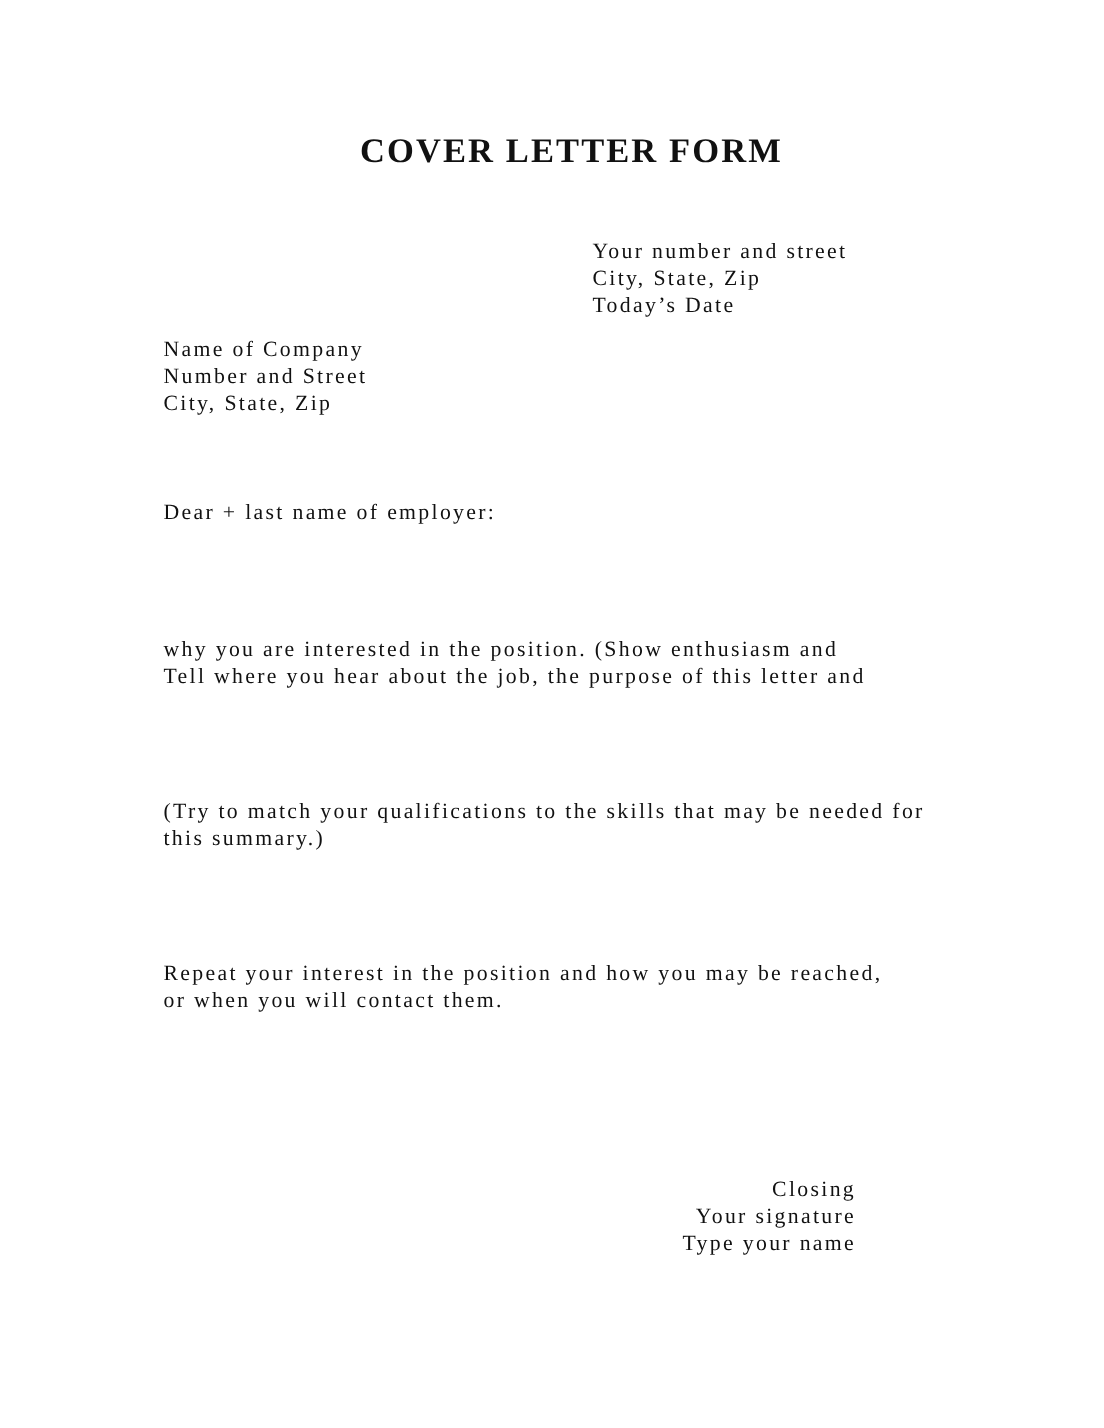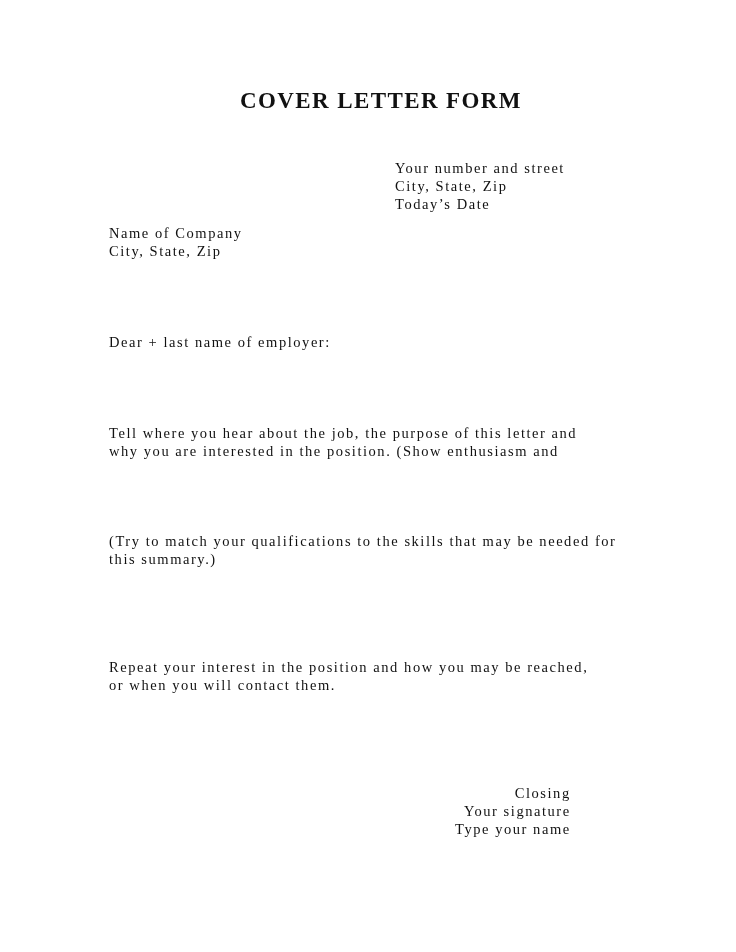--- a/index.html
+++ b/index.html
@@ -13,44 +13,45 @@
       font-size: 23px; font-weight: bold; 
       letter-spacing: 1.4px; white-space: nowrap;
     }
     .block { position: absolute; font-size: 14.5px; line-height: 18.2px; letter-spacing: 1.55px; white-space: nowrap; }
     .line { display: block; }
     .sender { left: 395px; top: 134px; margin-top: 25px; }
     .recipient { left: 109px; top: 224px; }
     .salutation { left: 109px; top: 333px; }
     .para1 { left: 109px; top: 424px; }
     .para2 { left: 109px; top: 532px; }
-    .para3 { left: 109px; top: 658px; }
+    .para3 { left: 109px; top: 640px; }
     .closing { left: 455px; top: 784px; text-align: right; }
   </style>
 </head>
 <body>
 
 <div class="title">COVER LETTER FORM</div>
 
 <div class="block sender">
   <span class="line">Your number and street</span>
   <span class="line">City, State, Zip</span>
   <span class="line">Today’s Date</span>
 </div>
 
 <div class="block recipient">
   <span class="line">Name of Company</span>
+  <span class="line">Number and Street</span>
   <span class="line">City, State, Zip</span>
 </div>
 
 <div class="block salutation">Dear + last name of employer:</div>
 
 <div class="block para1">
+  <span class="line">why you are interested in the position.  (Show enthusiasm and</span>
   <span class="line">Tell where you hear about the job, the purpose of this letter and</span>
-  <span class="line">why you are interested in the position.  (Show enthusiasm and</span>
 </div>
 
 <div class="block para2">
   <span class="line">(Try to match your qualifications to the skills that may be needed for</span>
   <span class="line">this summary.)</span>
 </div>
 
 <div class="block para3">
   <span class="line">Repeat your interest in the position and how you may be reached,</span>
   <span class="line">or when you will contact them.</span>

